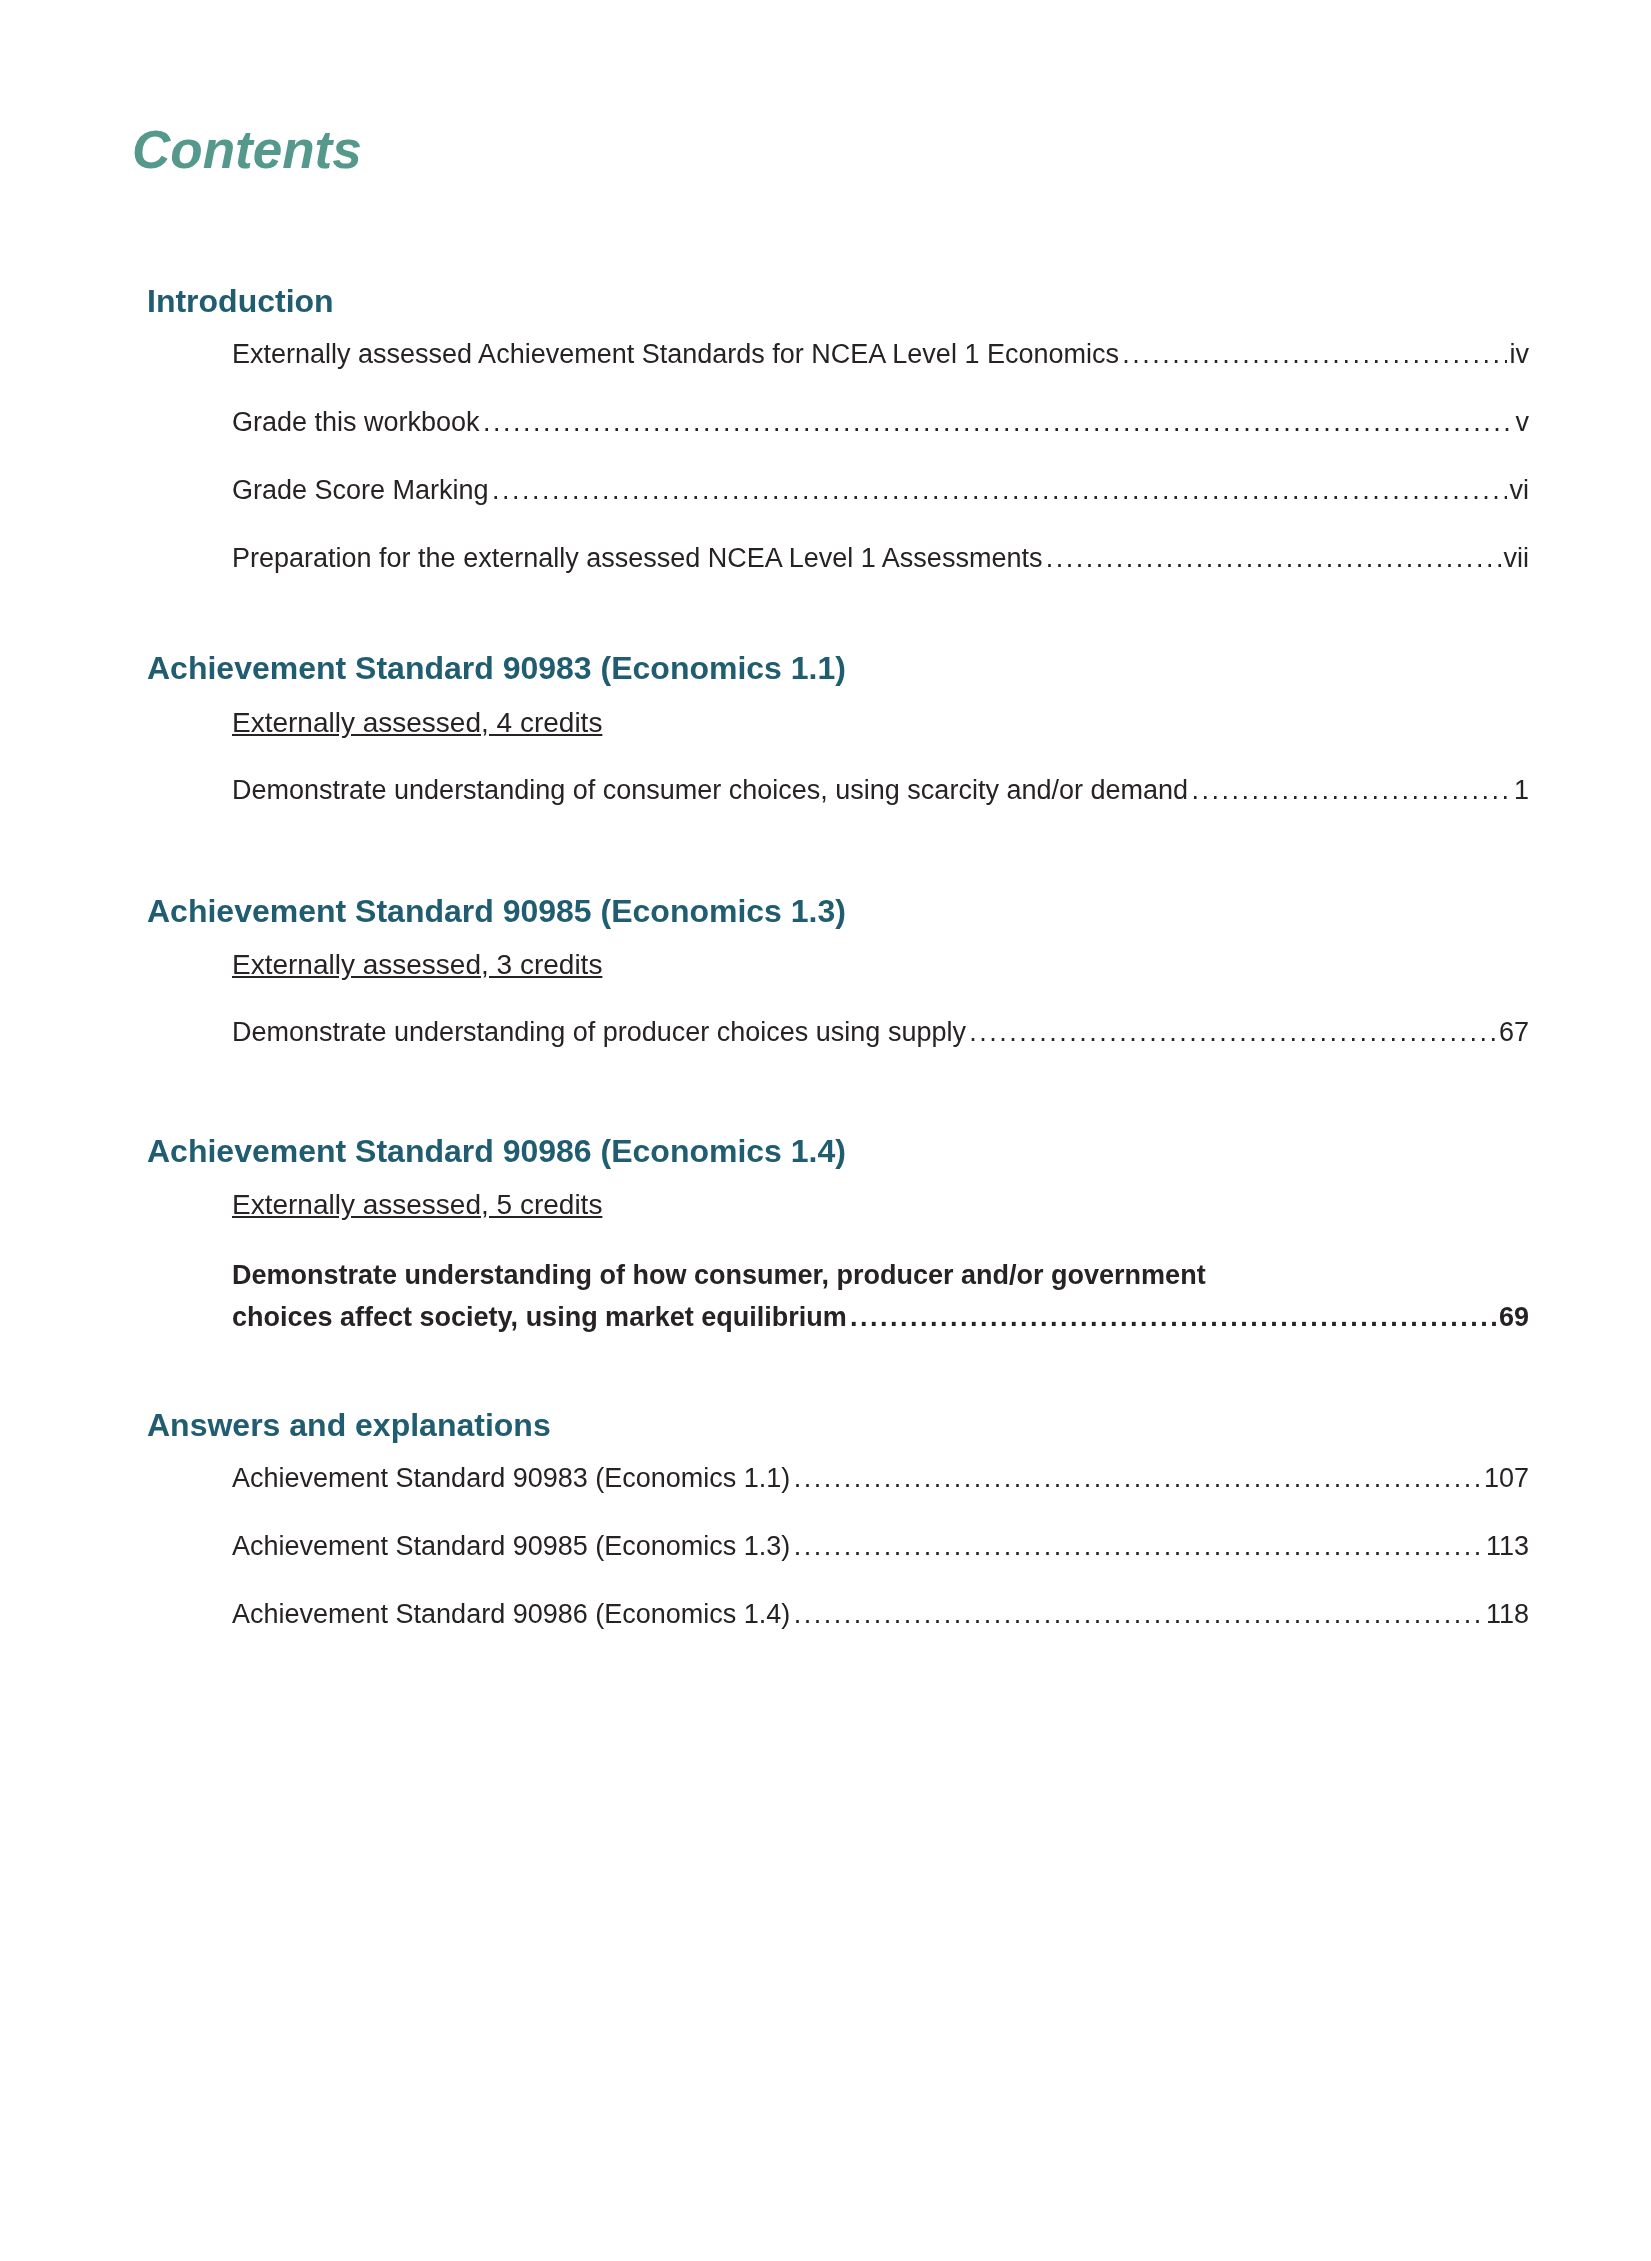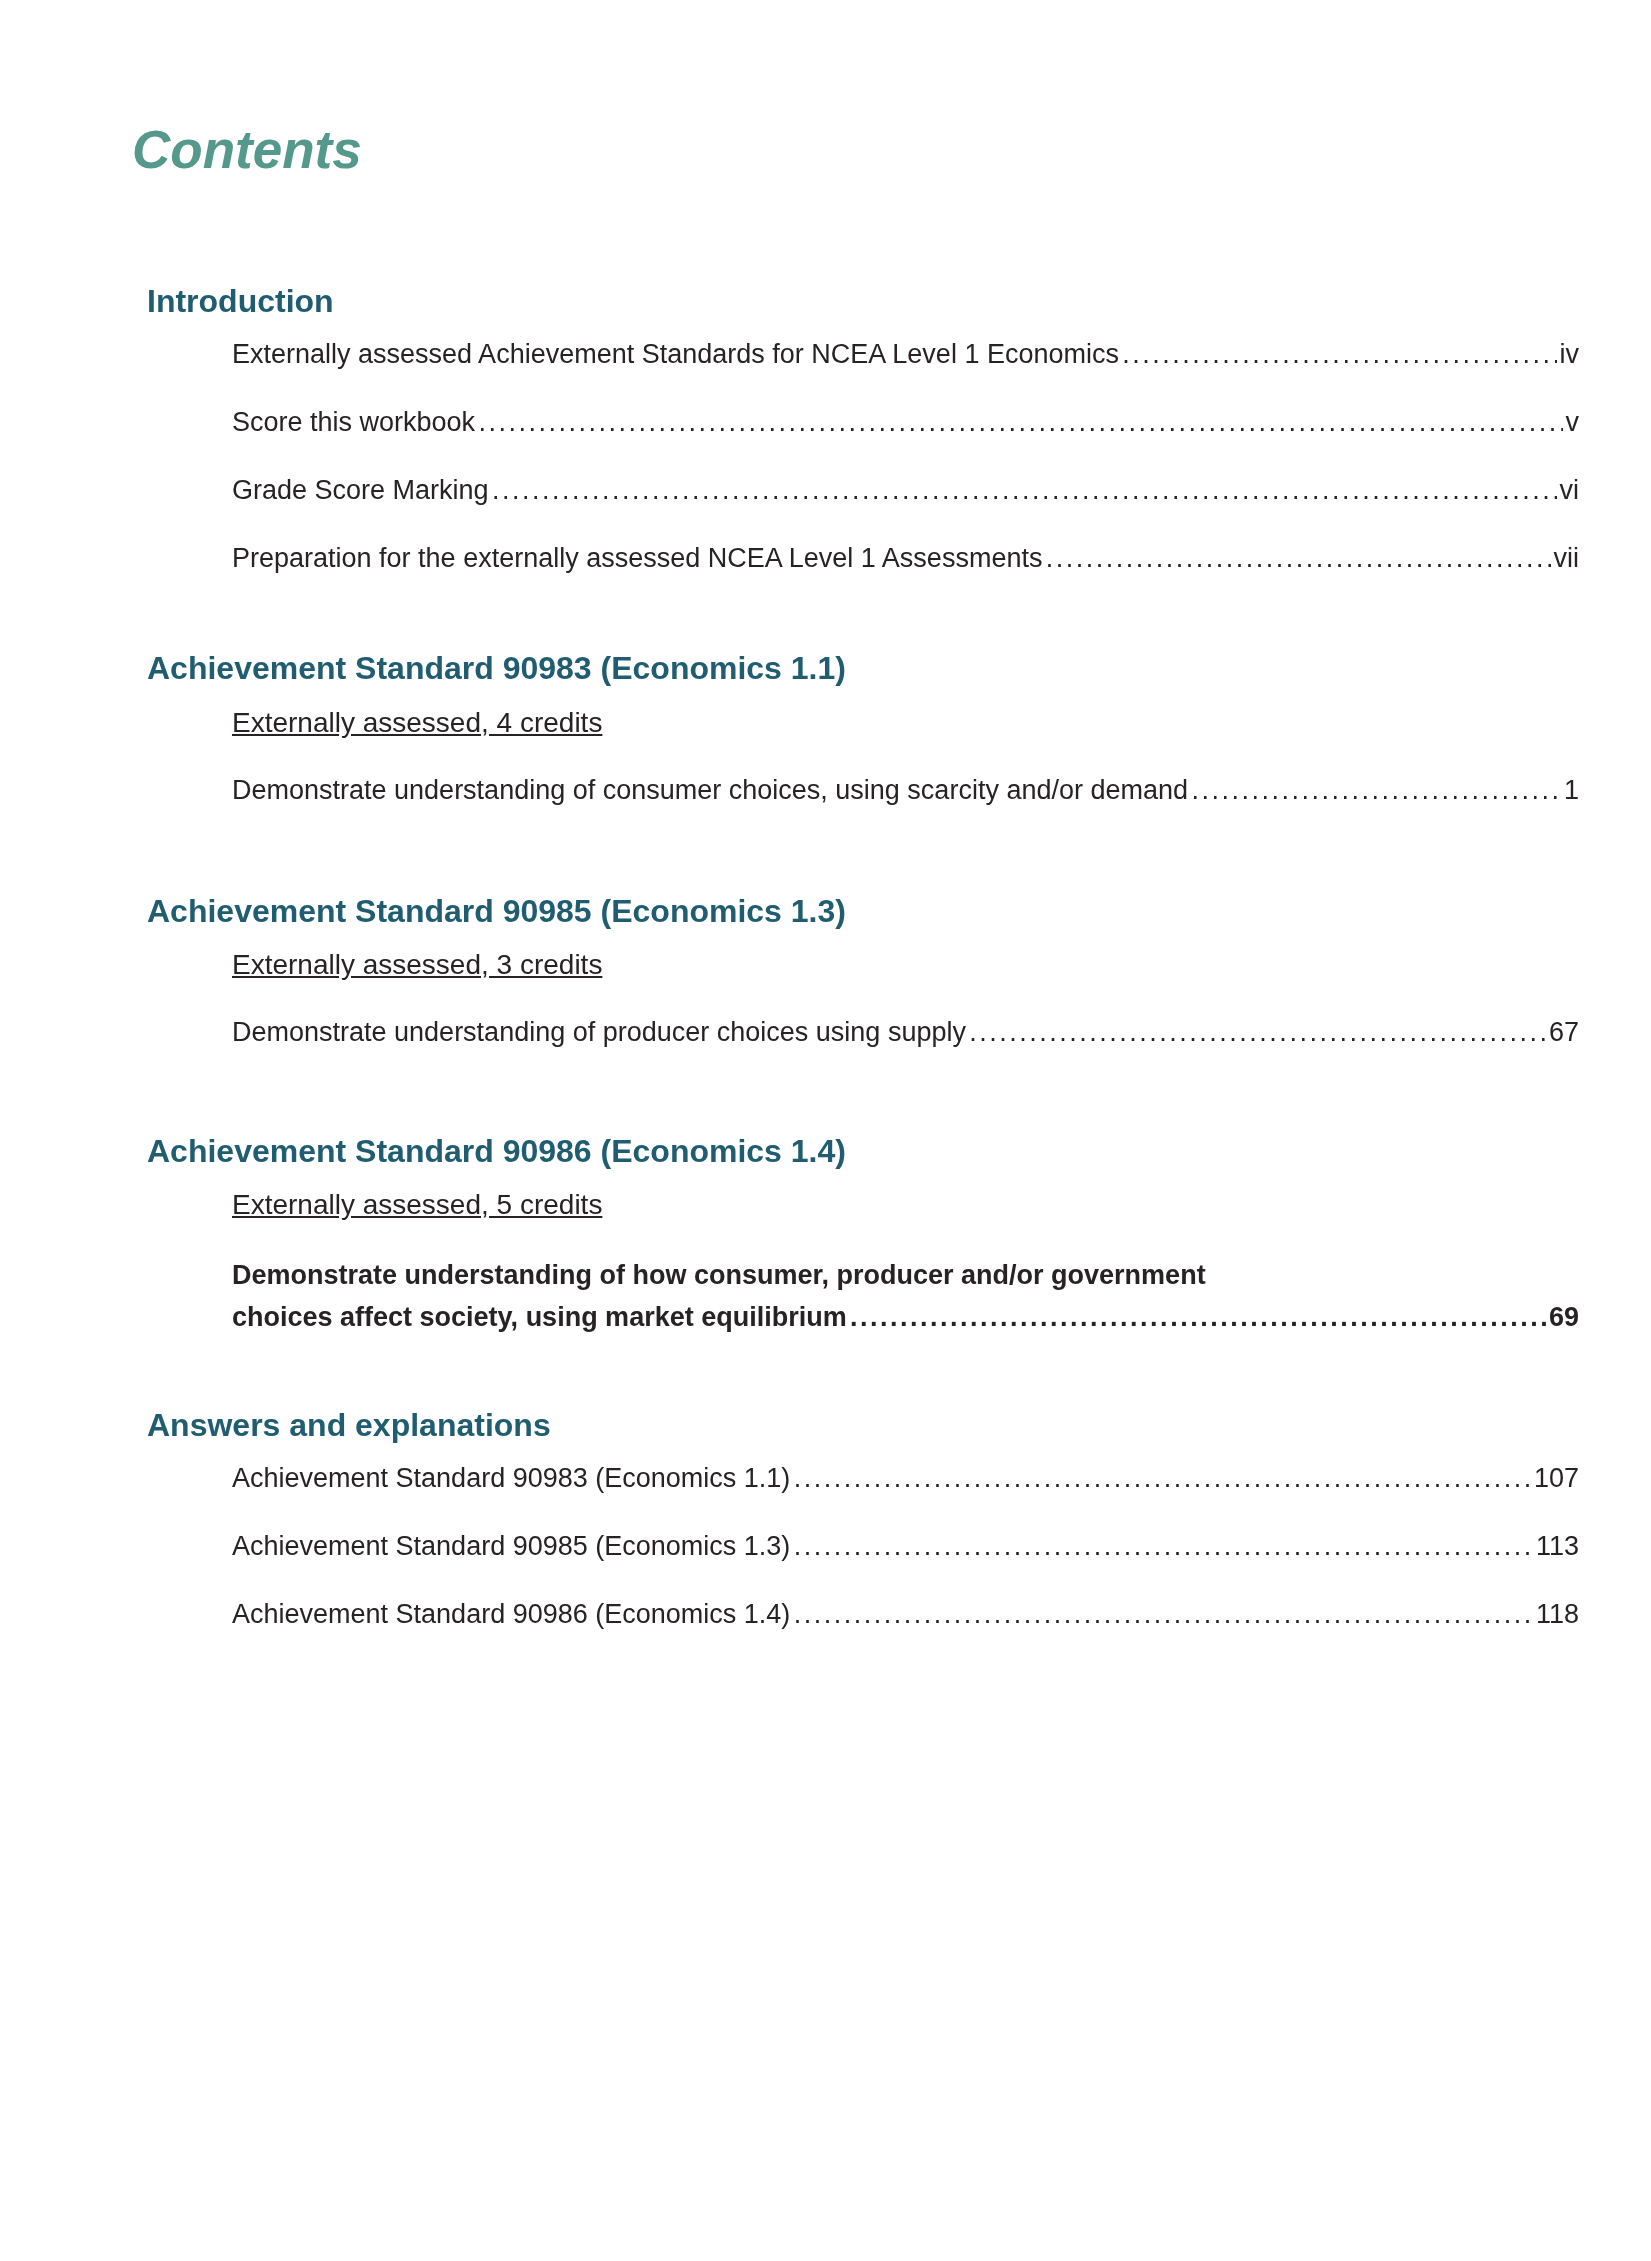--- a/index.html
+++ b/index.html
@@ -8,21 +8,21 @@
     background: #ffffff;
   }
   .page {
     position: relative;
     width: 1651px;
     height: 2261px;
     background: #ffffff;
     font-family: "Liberation Sans", sans-serif;
     color: var(--color-body, #272324);
     box-sizing: border-box;
-    padding: 119px 57px 0 132px;
+    padding: 119px 107px 0 132px;
     overflow: hidden;
   }
   .title {
     margin: 0;
     font-size: 53px;
     font-weight: 700;
     font-style: italic;
     letter-spacing: 0px;
     color: var(--color-title, #54998b);
   }
@@ -97,21 +97,21 @@
 
   <section class="sec sec-intro">
     <h2 class="sec-heading">Introduction</h2>
     <div class="rows">
       <div class="toc-row">
         <span class="toc-label">Externally assessed Achievement Standards for NCEA Level 1 Economics</span>
         <span class="toc-dots"></span>
         <span class="toc-page">iv</span>
       </div>
       <div class="toc-row">
-        <span class="toc-label">Score this workbook</span>
+        <span class="toc-label">Grade this workbook</span>
         <span class="toc-dots"></span>
         <span class="toc-page">v</span>
       </div>
       <div class="toc-row">
         <span class="toc-label">Grade Score Marking</span>
         <span class="toc-dots"></span>
         <span class="toc-page">vi</span>
       </div>
       <div class="toc-row">
         <span class="toc-label">Preparation for the externally assessed NCEA Level 1 Assessments</span>

